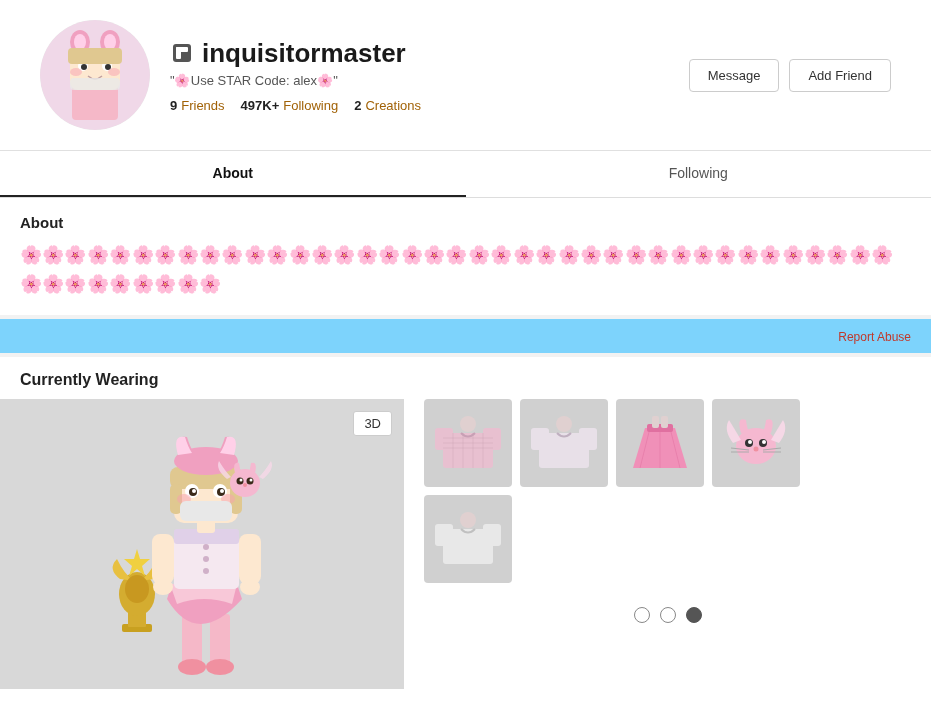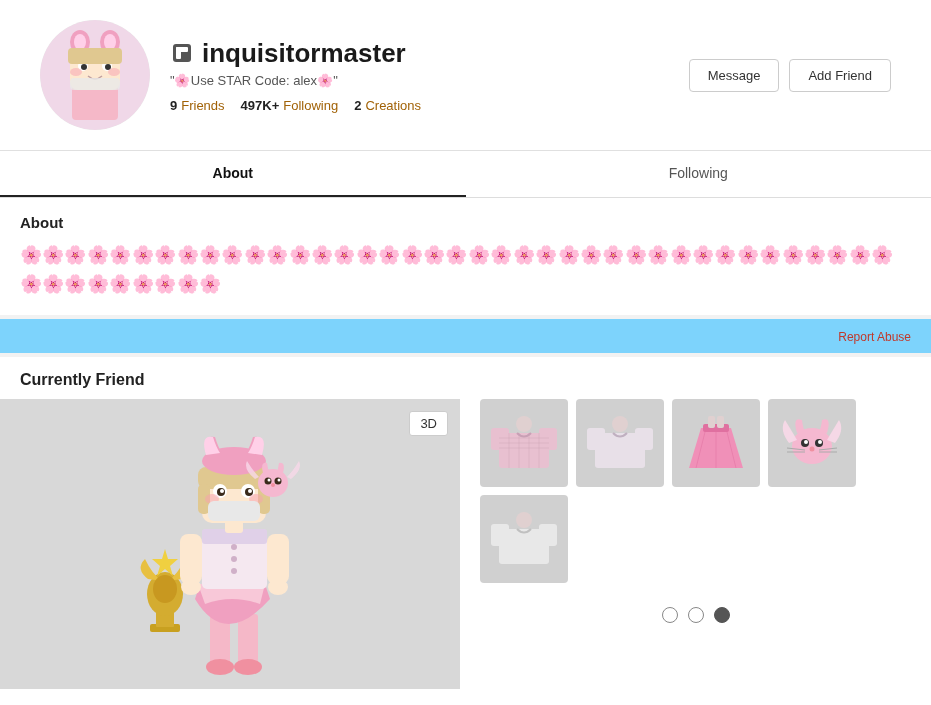--- a/index.html
+++ b/index.html
@@ -175,21 +175,21 @@
       color: #222;
     }
 
     .wearing-content {
       display: flex;
       gap: 0;
       padding: 0 0 20px 0;
     }
 
     .wearing-preview {
-      width: 460px;
+      width: 404px;
       min-height: 290px;
       background: #d8d8d8;
       position: relative;
       flex-shrink: 0;
       display: flex;
       align-items: center;
       justify-content: center;
     }
 
     .wearing-preview-inner {
@@ -349,21 +349,21 @@
   <div class="about-section">
     <div class="about-title">About</div>
     <div class="about-bio-text">🌸🌸🌸🌸🌸🌸🌸🌸🌸🌸🌸🌸🌸🌸🌸🌸🌸🌸🌸🌸🌸🌸🌸🌸🌸🌸🌸🌸🌸🌸🌸🌸🌸🌸🌸🌸🌸🌸🌸🌸🌸🌸🌸🌸🌸🌸🌸🌸</div>
   </div>
 
   <div class="report-row">
     <a class="report-link">Report Abuse</a>
   </div>
 
   <div class="wearing-section">
-    <div class="wearing-header">Currently Friend</div>
+    <div class="wearing-header">Currently Wearing</div>
 
     <div class="wearing-content">
 
       <div class="wearing-preview">
         <div class="wearing-preview-inner">
 
           <svg width="300" height="290" viewBox="0 0 300 290" xmlns="http://www.w3.org/2000/svg">
 
             <rect width="300" height="290" fill="#d8d8d8"></rect>
 

